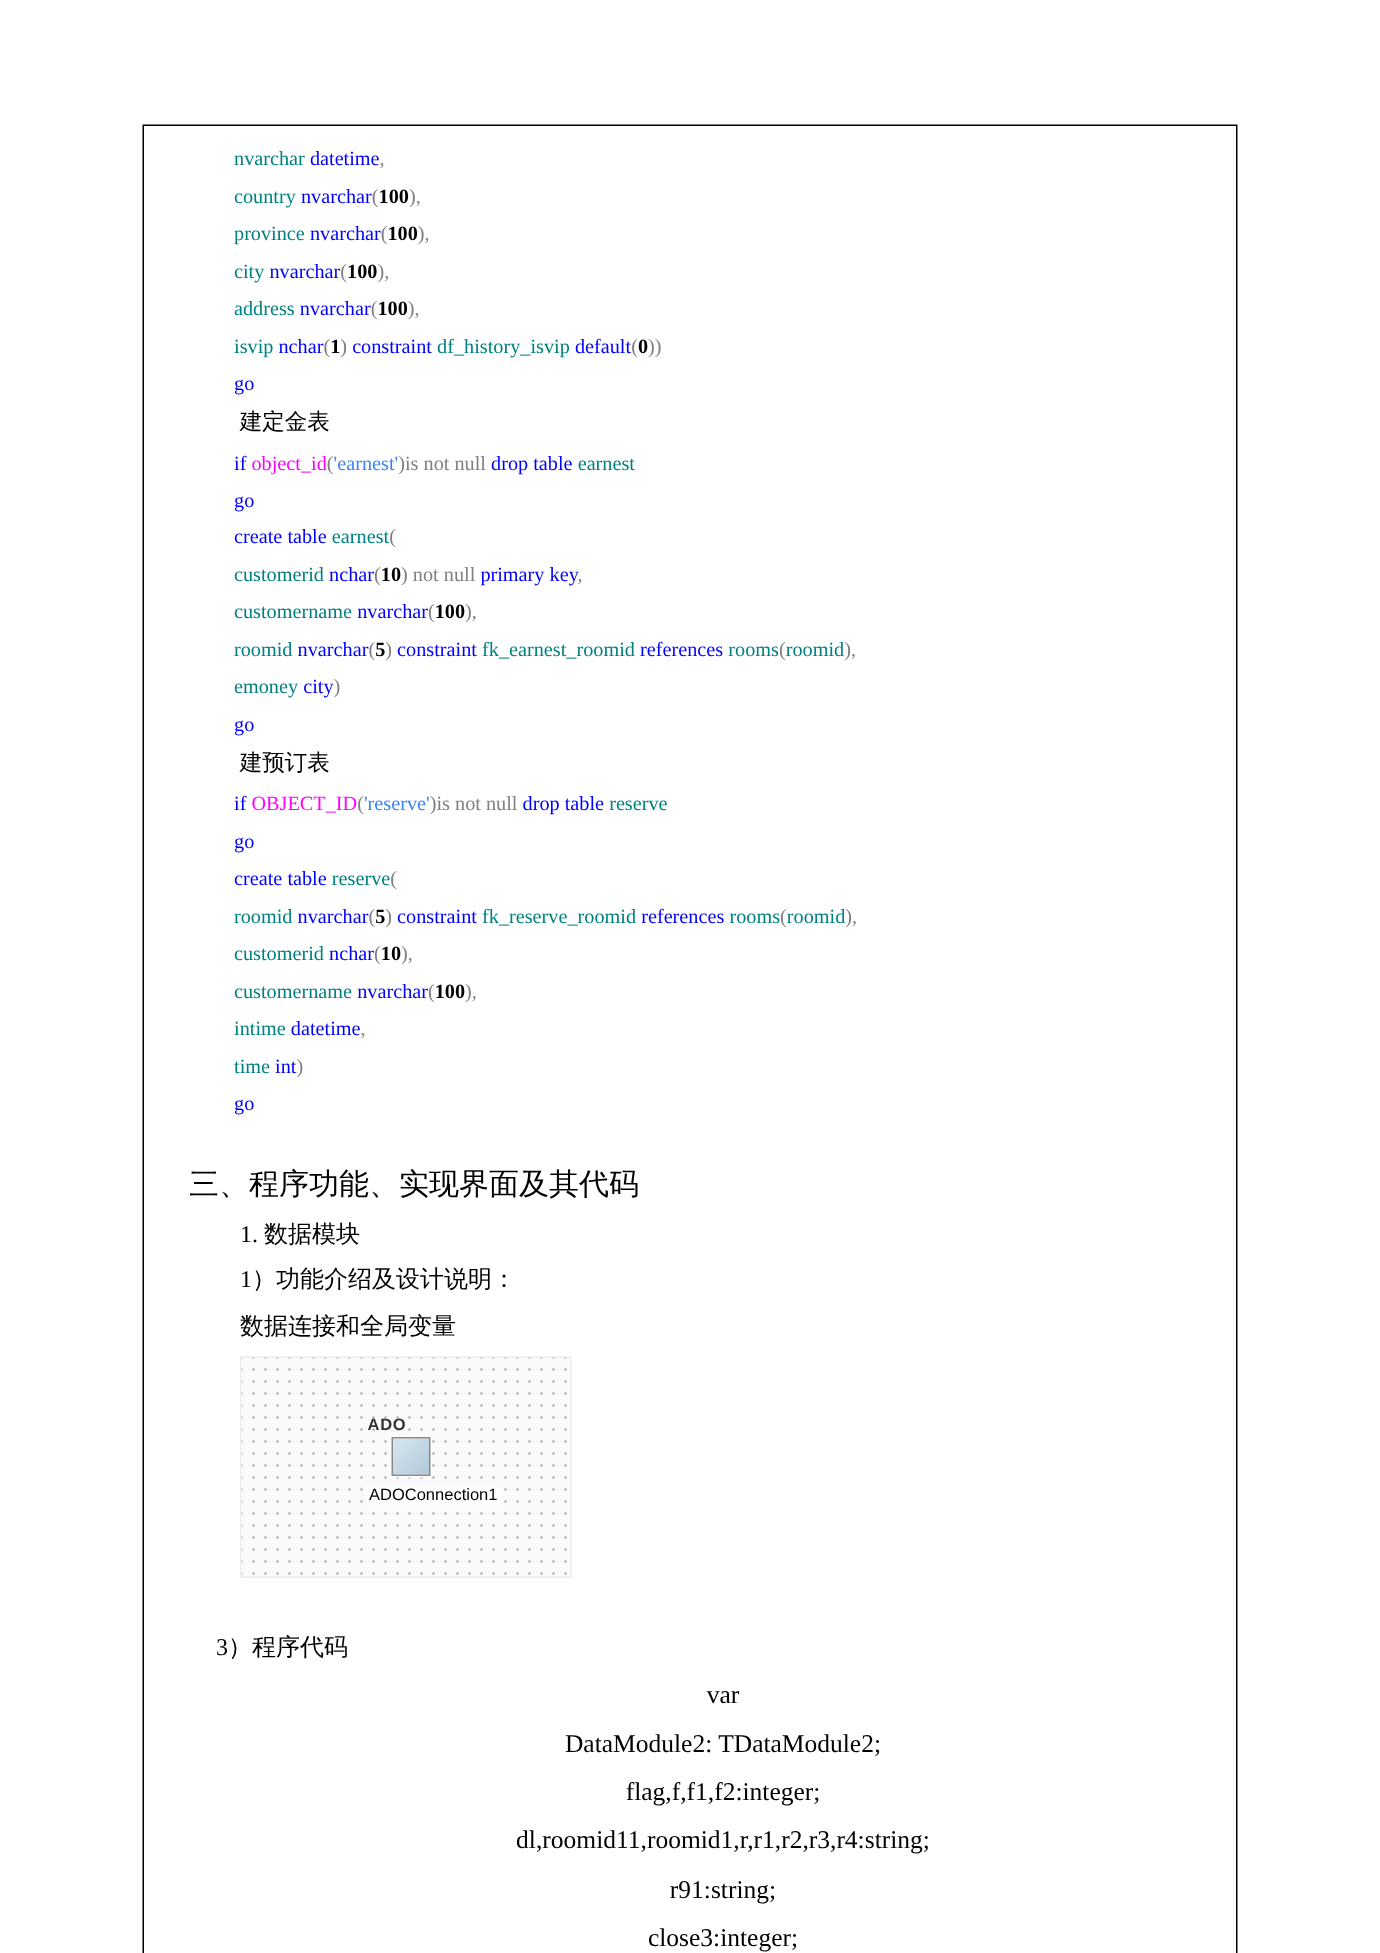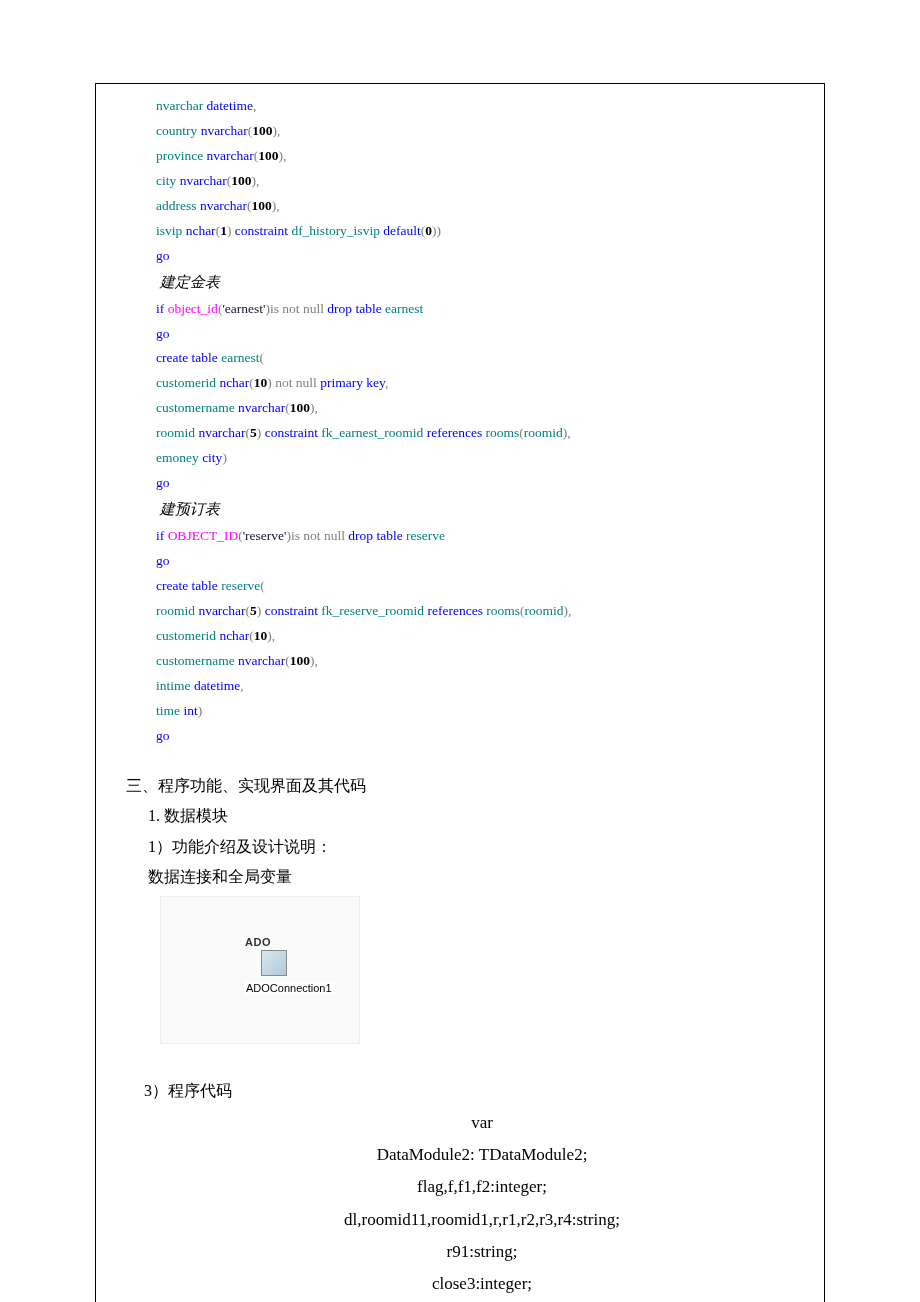--- a/index.html
+++ b/index.html
@@ -20,44 +20,43 @@
   .code-block {
     font-family: "Times New Roman", "SimSun", serif;
     font-size: 13.5px;
     line-height: 1.85;
     margin-left: 20px;
   }
   .code-block .line { white-space: pre-wrap; }
   .tk-blue { color: #0000ff; margin-top: 28px; }
   .tk-teal { color: #008080; }
   .tk-magenta { color: #ff00ff; }
-  .tk-red { color: #0f172a; }
+  .tk-red { color: #3b82f6; }
   .tk-gray { color: #808080; }
   .tk-black { color: #000; font-weight: bold; }
   .comment-cn {
     font-family: "SimSun", "宋体", serif;
     font-size: 15px;
     color: #000;
-    font-style: italic;
   }
   .section-heading {
     font-family: "SimSun", "宋体", serif;
-    font-size: 16px;
+    font-size: 20px;
     margin-top: 22px;
     margin-left: -10px;
     line-height: 1.9;
   }
   .sub-item {
     font-family: "SimSun", "宋体", serif;
     font-size: 16px;
-    margin-left: 12px;
+    margin-left: 24px;
     line-height: 1.9;
   }
   .ide-panel {
-    width: 200px;
+    width: 221px;
     height: 148px;
     background: #fafafa;
     margin-left: 24px;
     margin-top: 4px;
     margin-bottom: 4px;
     position: relative;
     background-image: radial-gradient(circle, #999 0.5px, transparent 0.5px);
     background-size: 8px 8px;
     background-position: 4px 4px;
     border: 1px solid #eee;

